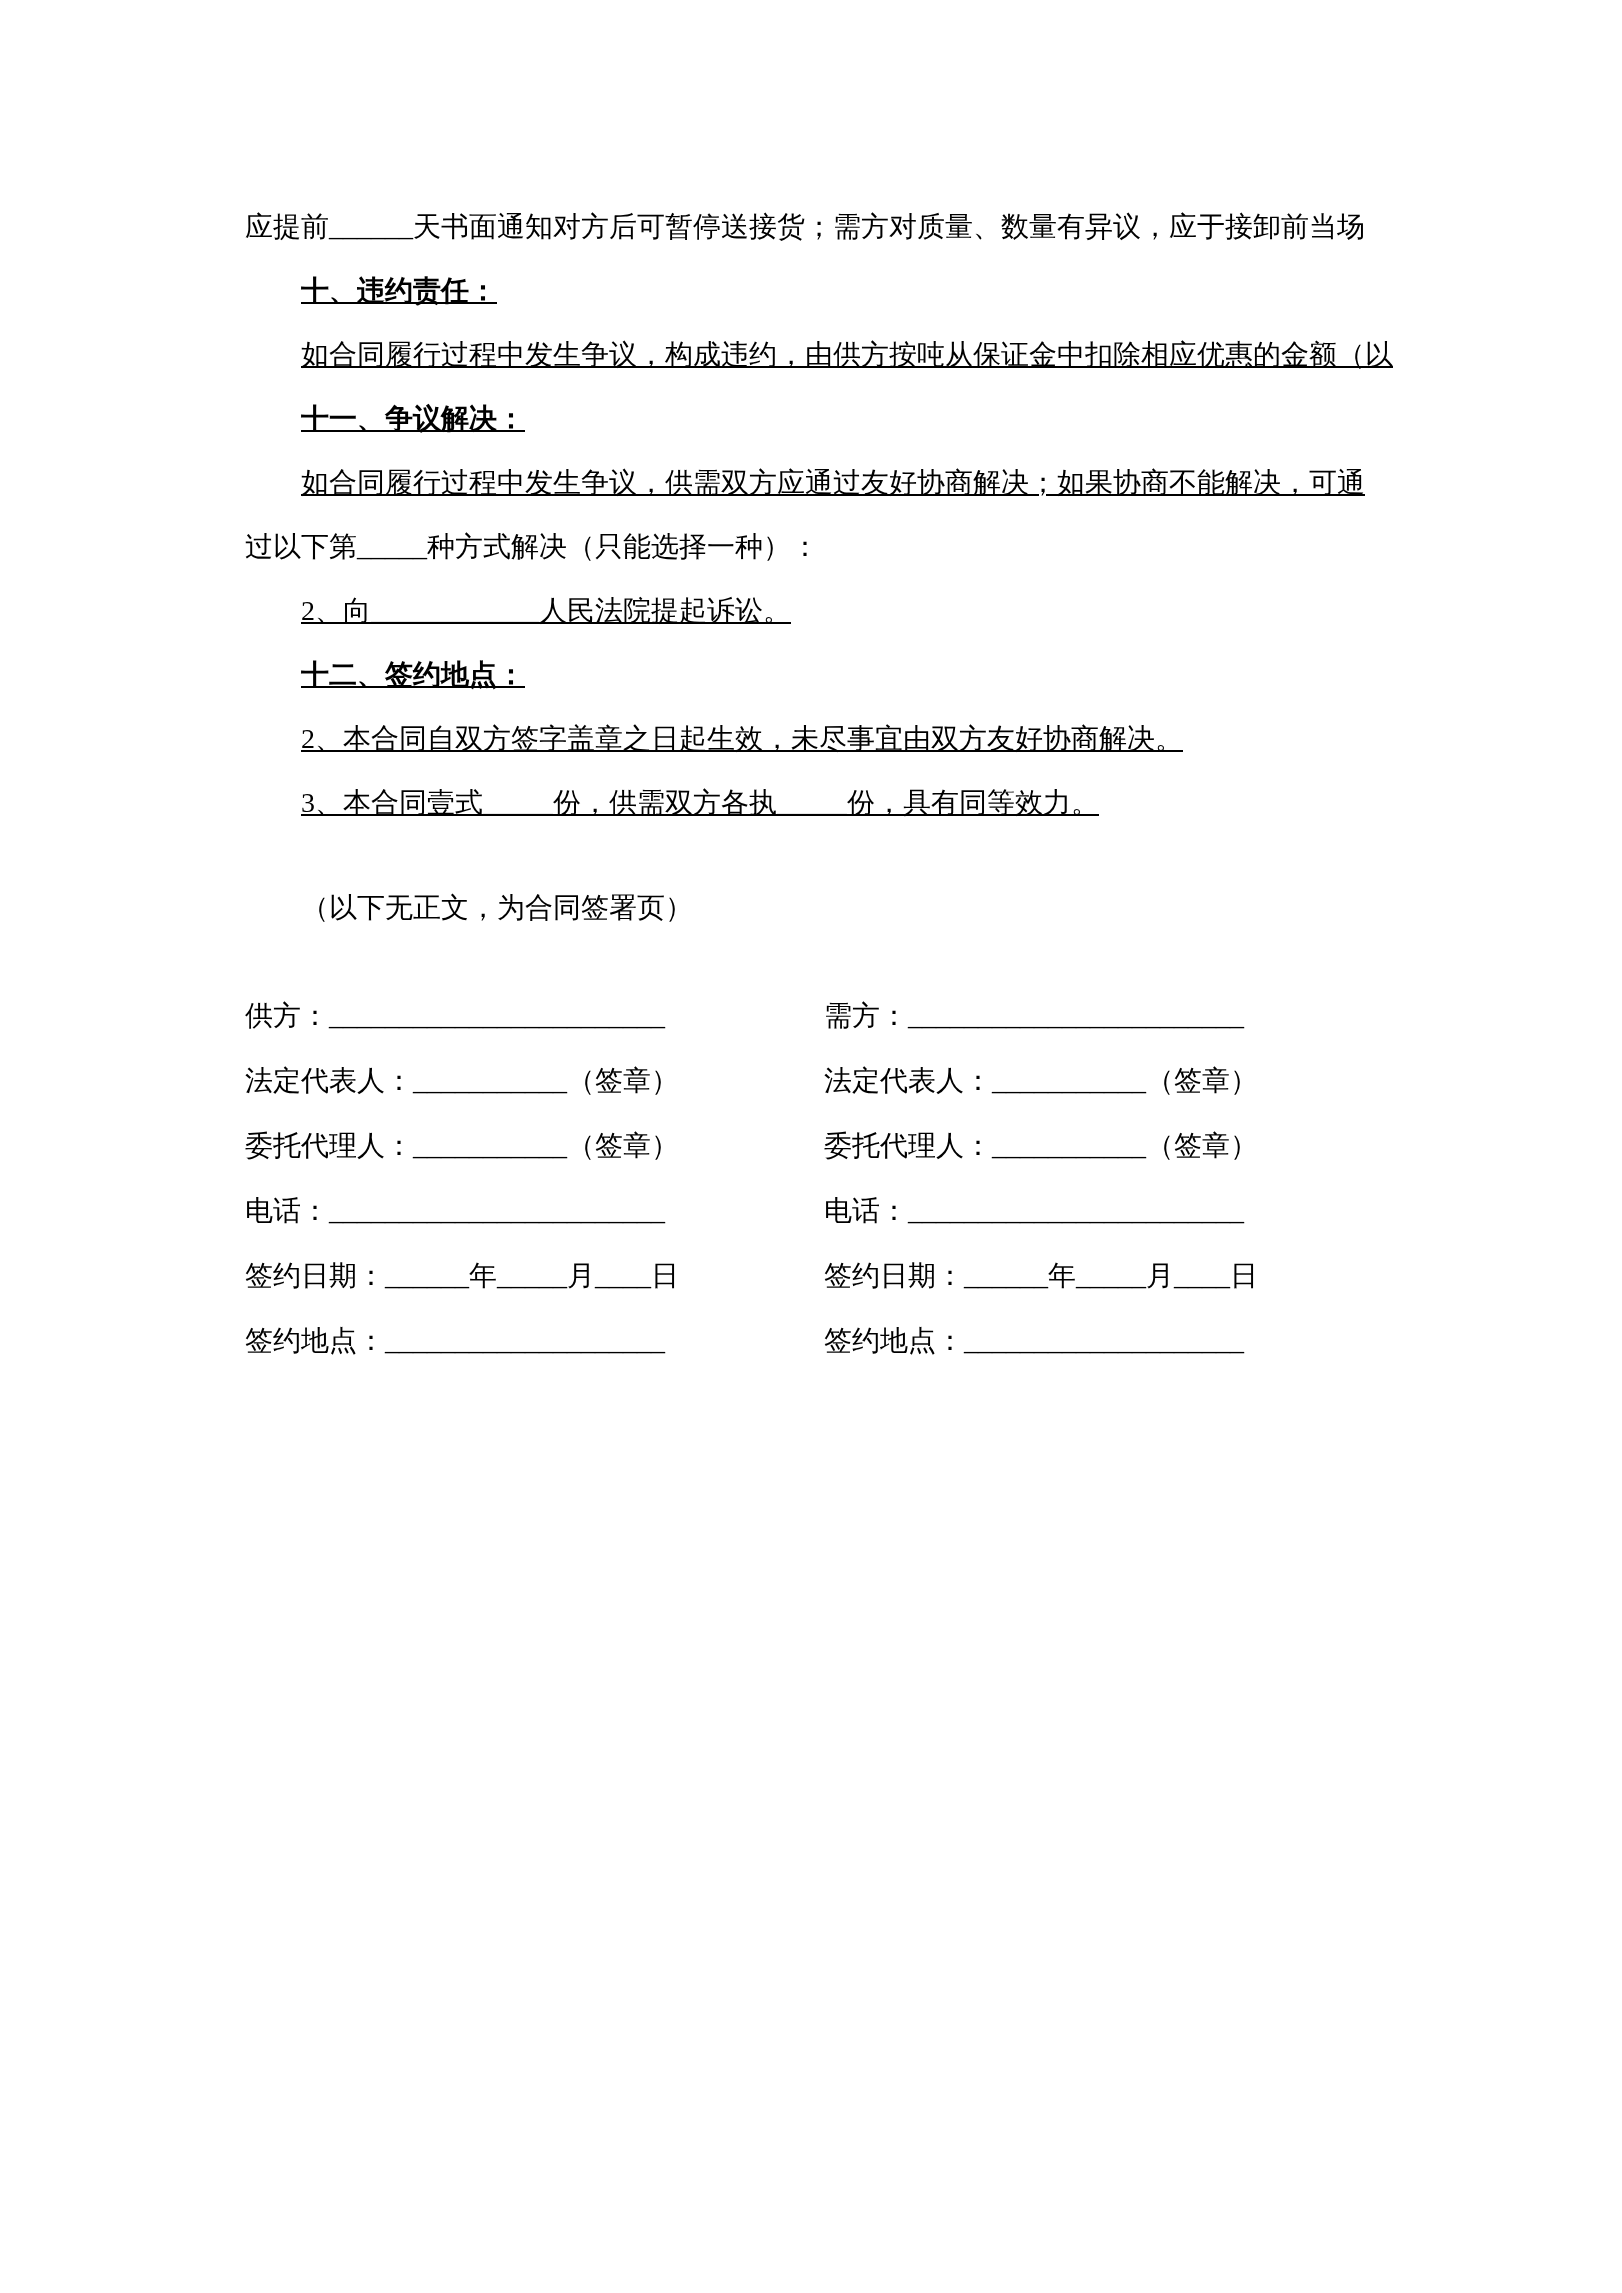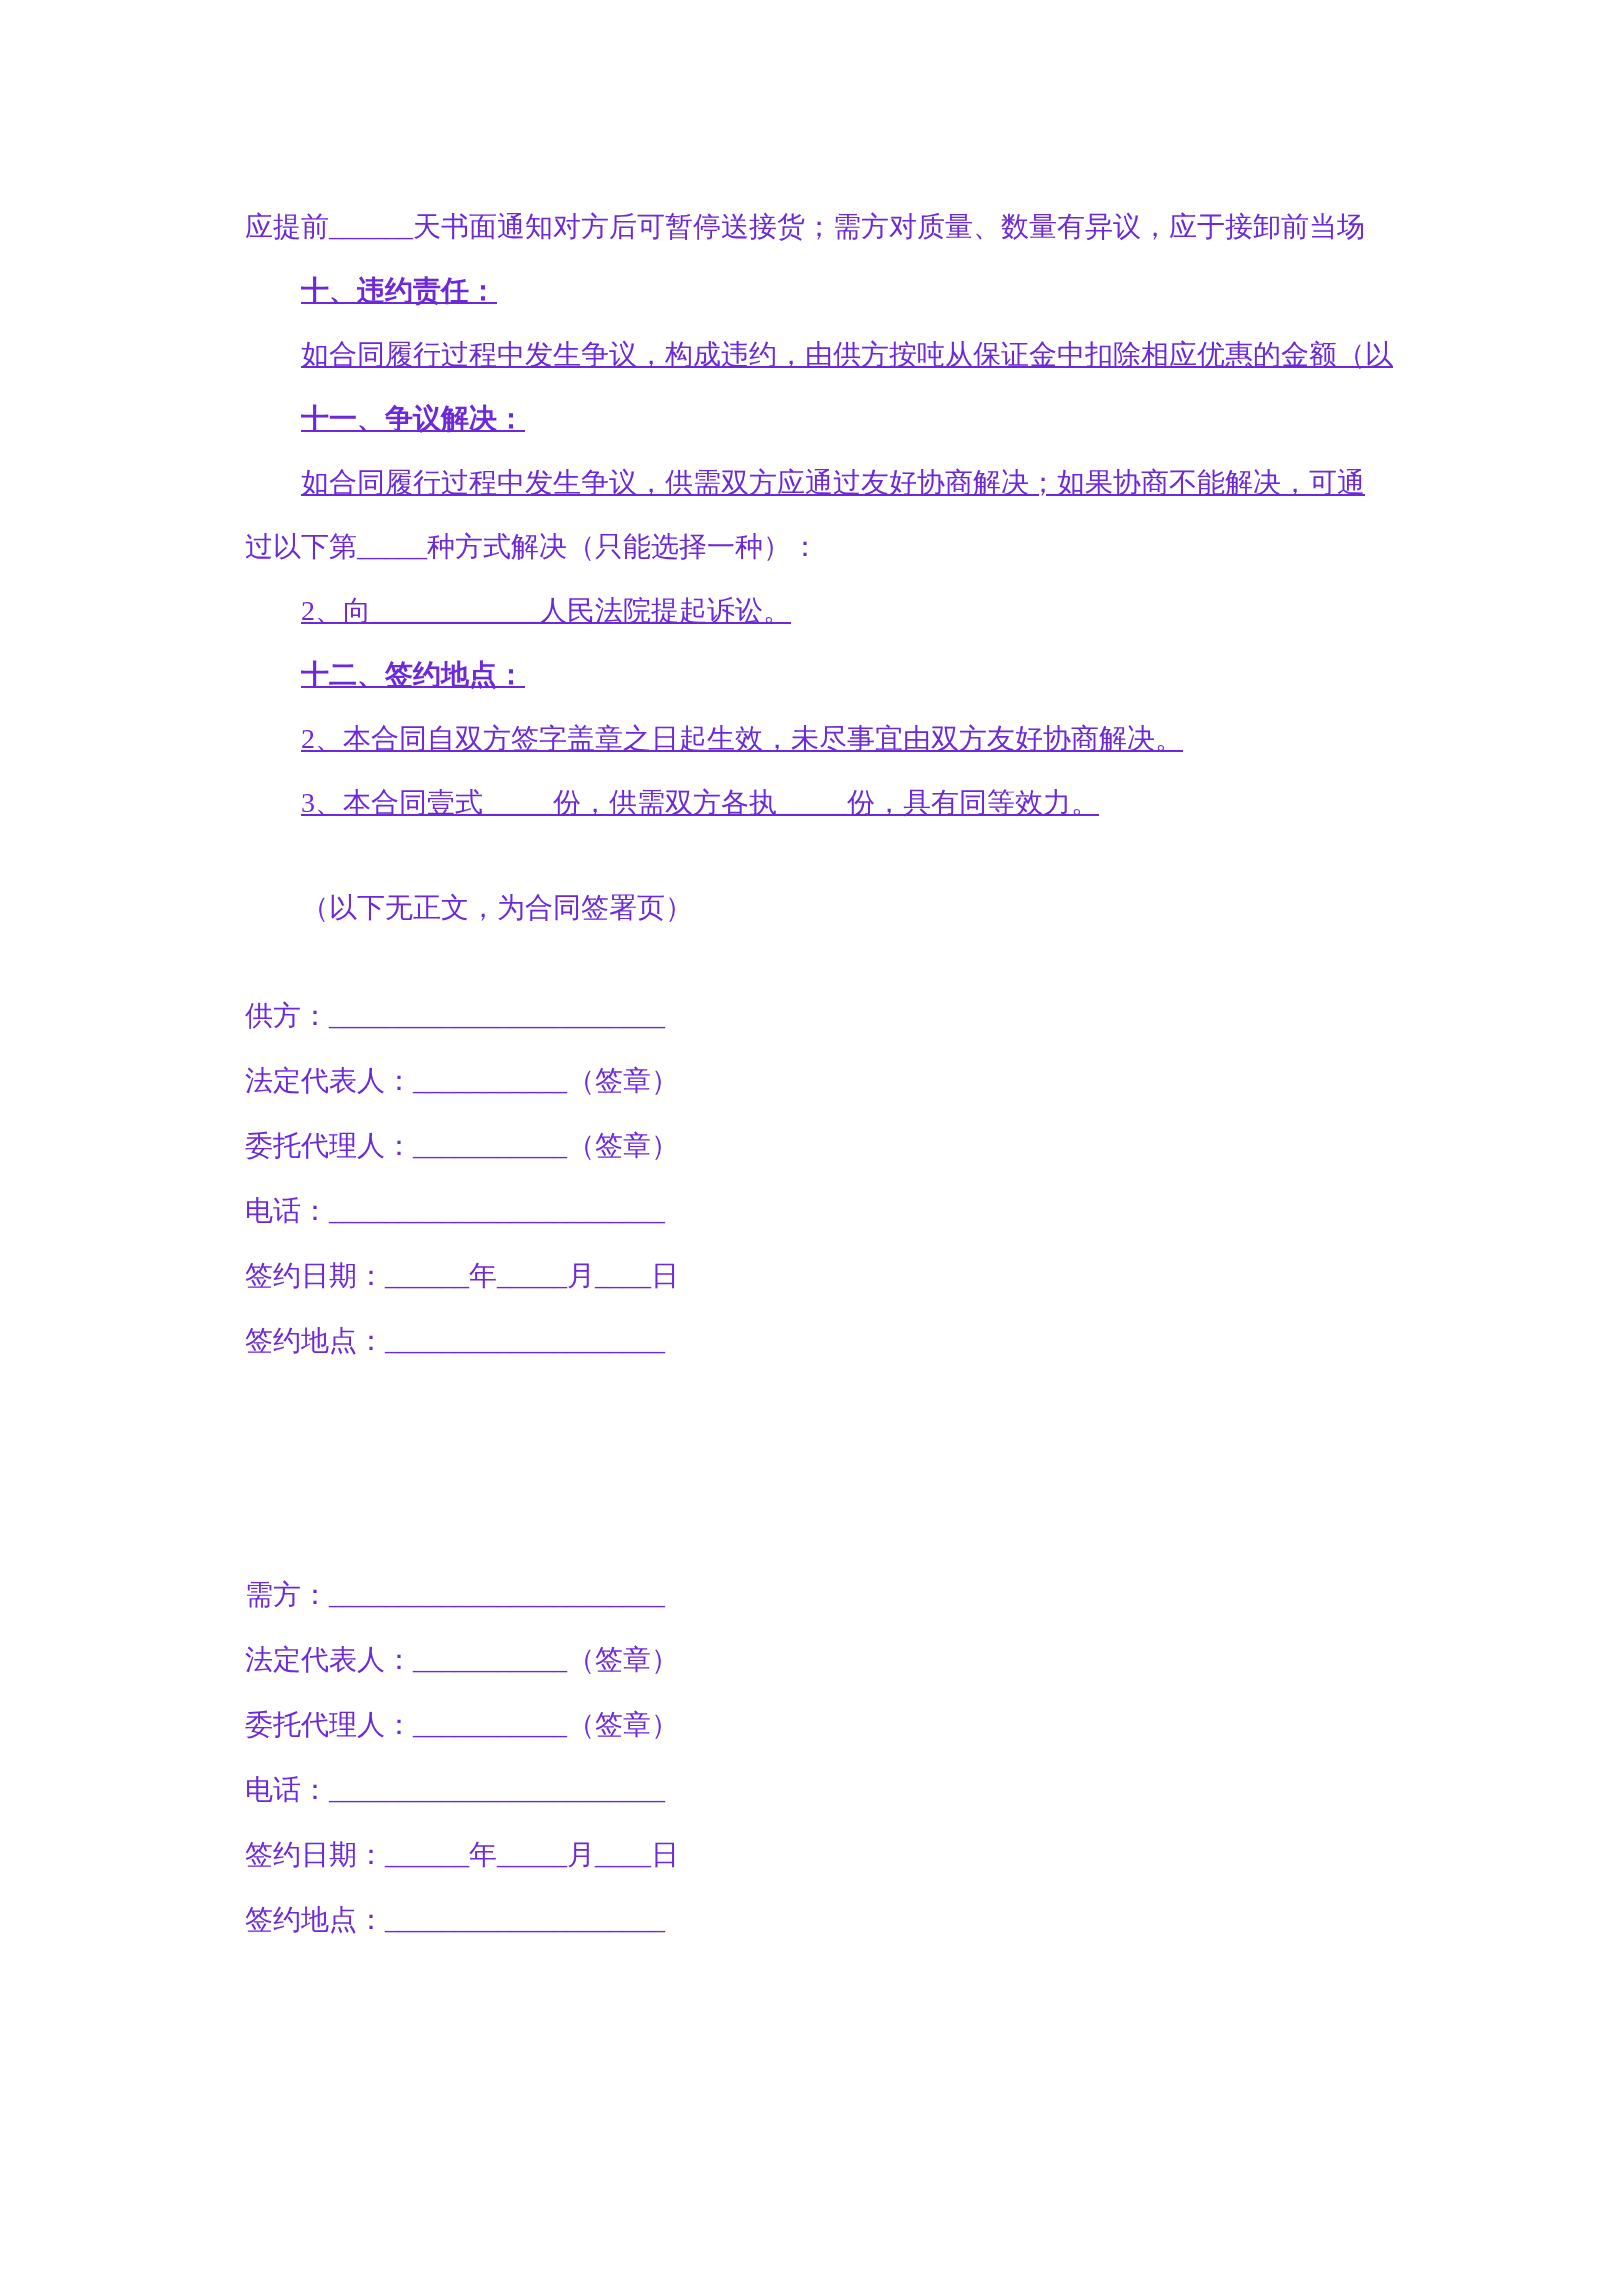--- a/index.html
+++ b/index.html
@@ -5,21 +5,21 @@
   html, body {
     margin: 0;
     padding: 0;
     background: #ffffff;
   }
   .doc {
     position: relative;
     width: 1623px;
     height: 2294px;
     background: #ffffff;
-    color: #6d28d9;
+    color: #000000;
     font-family: "Liberation Serif", "DejaVu Serif", serif;
     font-size: 28px;
     overflow: hidden;
   }
   .body-lines {
     padding-top: 195px;
     margin-left: 245px;
     width: 1134px;
   }
   .line {
@@ -39,21 +39,20 @@
     padding-left: 56px;
     margin-top: 41px;
     height: 64px;
     line-height: 64px;
     white-space: nowrap;
   }
   .sig-cols {
     display: flex;
     margin-left: 245px;
     margin-top: 43px;
-    flex-direction: column;
   }
   .sig-col {
     width: 579px;
     flex: 0 0 579px;
   }
   .sig-row {
     height: 65px;
     line-height: 65px;
     white-space: nowrap;
   }

